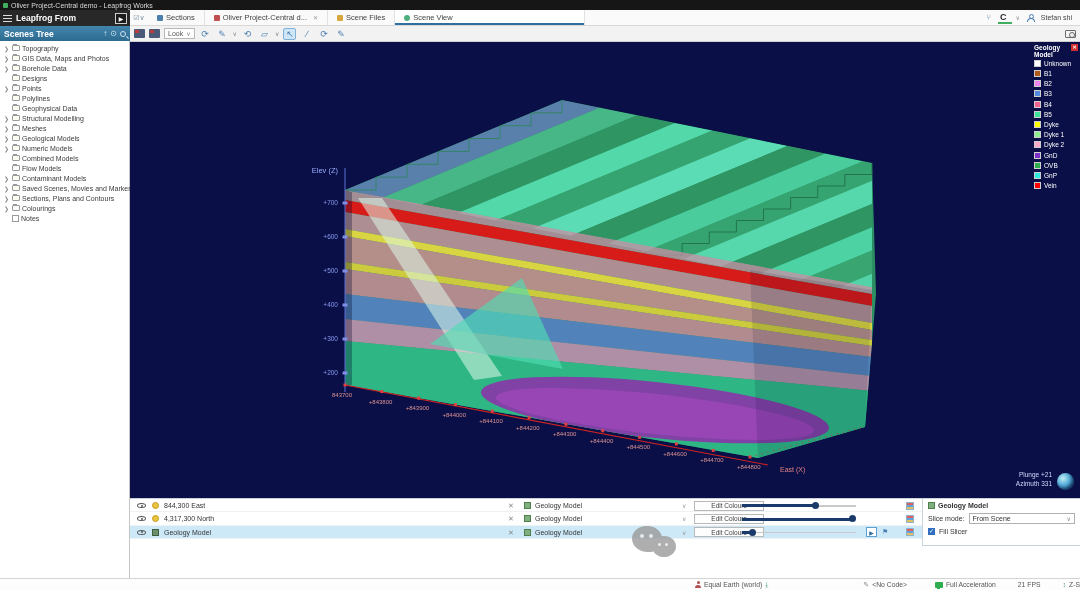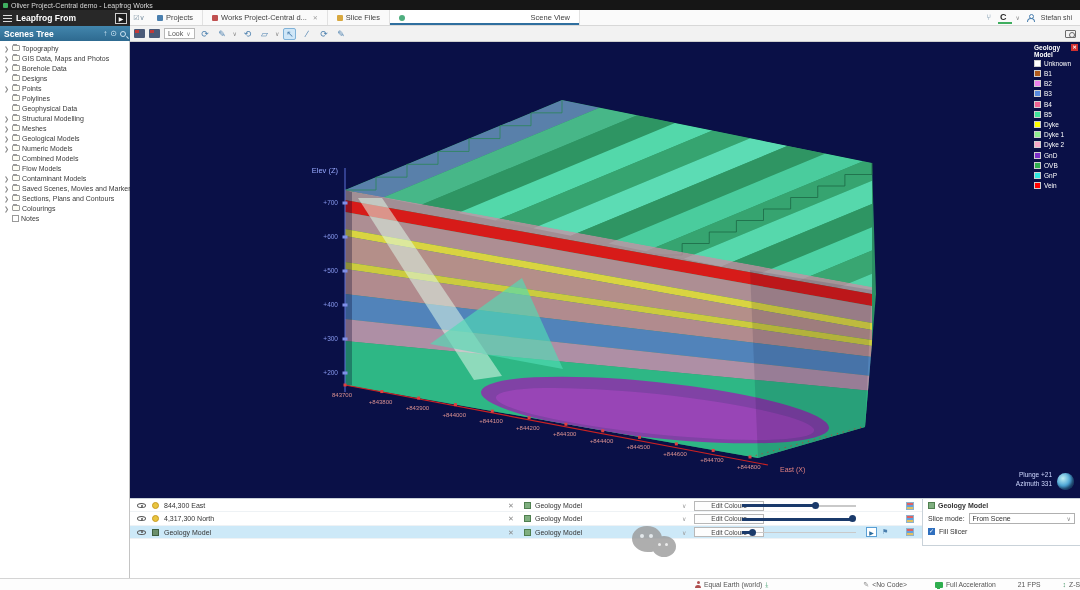--- a/index.html
+++ b/index.html
@@ -38,21 +38,21 @@
   .tree-note{flex:0 0 7px;width:6px;height:7px;border:1px solid #9a9a9a;background:#fff;}
   .tree-label{font-size:7px;color:#3a3a3a;}
   
   #tabbar{position:absolute;left:130px;top:10px;width:950px;height:16px;background:#fafafa;
           border-bottom:1px solid #d8d8d8;display:flex;align-items:stretch;}
   .tabsel{width:18px;display:flex;align-items:center;justify-content:center;font-size:7px;color:#7a8fa0;}
   .tab{display:flex;align-items:center;gap:3px;padding:0 9px;font-size:7.5px;color:#444;
        border-right:1px solid #e2e2e2;position:relative;white-space:nowrap;}
   .tab .ticon{width:6px;height:6px;border-radius:1px;}
   .tab .closex{font-size:6px;color:#999;margin-left:3px;}
-  .tab.active{background:#fff;justify-content:space-between;}
+  .tab.active{background:#fff;}
   .tab.active:after{content:"";position:absolute;left:0;bottom:0;width:100%;height:2px;background:#2f6f9f;}
   .tab .greendot{width:6px;height:6px;border-radius:50%;background:#4fae7f;}
   #tabright{margin-left:auto;display:flex;align-items:center;gap:7px;padding-right:8px;}
   .branchicon{font-size:8px;color:#5a7f9a;}
   .clogo{position:relative;font-size:9px;font-weight:bold;color:#2a2a2a;padding:0 2px 2px 2px;}
   .clogo:after{content:"";position:absolute;left:0;bottom:0;width:14px;height:2px;background:#3fae5f;}
   .chev{font-size:6px;color:#888;}
   .personicon{width:7px;height:7px;position:relative;}
   .personicon:before{content:"";position:absolute;left:2px;top:0;width:3px;height:3px;border:1px solid #4a7fae;border-radius:50%;}
   .personicon:after{content:"";position:absolute;left:0;top:4px;width:6px;height:3px;border:1px solid #4a7fae;
@@ -255,30 +255,30 @@
           <div class="tree-note"></div>
           <div class="tree-label">Notes</div>
         </div>
       </div>
   </div>
 
   <div id="tabbar">
     <div class="tabsel">☑∨</div>
     <div class="tab">
       <div class="ticon" style="background:#4a7fae"></div>
-      <span>Projects</span>
+      <span>Sections</span>
     </div>
     <div class="tab">
       <div class="ticon" style="background:#c05050"></div>
-      <span>Works Project-Central d...</span>
+      <span>Oliver Project-Central d...</span>
       <span class="closex">✕</span>
     </div>
     <div class="tab">
       <div class="ticon" style="background:#d8a83f"></div>
-      <span>Slice Files</span>
+      <span>Scene Files</span>
     </div>
     <div class="tab active" style="width:190px">
       <div class="greendot"></div>
       <span>Scene View</span>
     </div>
     <div id="tabright">
       <span class="branchicon">⑂</span>
       <span class="clogo">C</span>
       <span class="chev">∨</span>
       <span class="personicon"></span>

